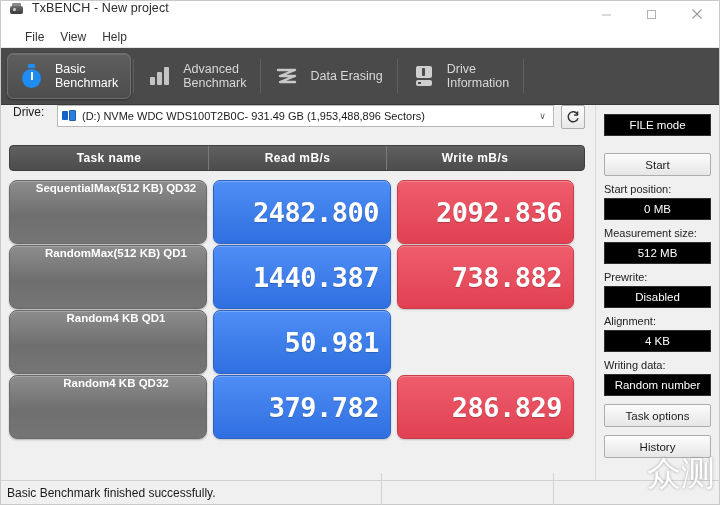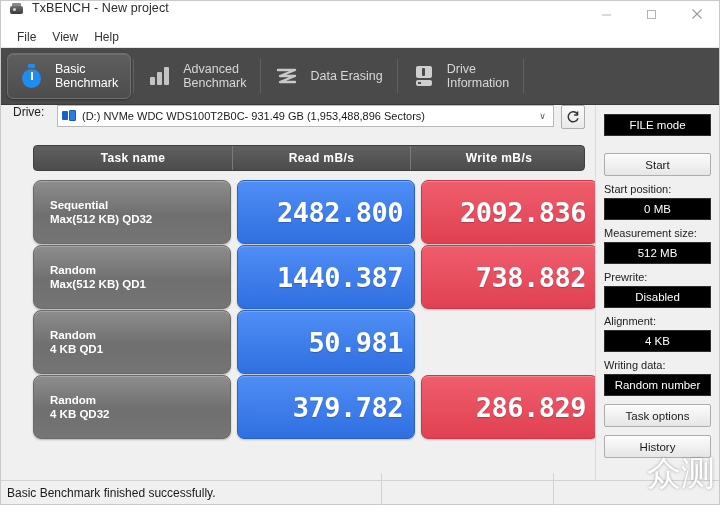--- a/index.html
+++ b/index.html
@@ -50,21 +50,21 @@
     display: flex; align-items: center; justify-content: center;
     color: #9a9a9a;
   }
   .winbtn svg { display:block; }
 
   
   .menubar {
     height: 21px; flex: 0 0 21px;
     background: #ffffff;
     display: flex; align-items: center;
-    padding-left: 8px;
+    padding-left: 16px;
     border-bottom: 1px solid #e6e6e6;
   }
   .menuitem {
     font-size: 12px; color: #333; padding: 2px 8px;
   }
 
   
   .tabstrip {
     height: 57px; flex: 0 0 57px;
     background: #4a4a4a;
@@ -168,21 +168,21 @@
   }
   .refresh-btn {
     width: 24px; height: 24px; margin-left: 7px;
     background: linear-gradient(#fbfbfb,#e9e9e9);
     border: 1px solid #adadad; border-radius: 2px;
     display: flex; align-items: center; justify-content: center;
   }
 
   
   .results {
-    flex: 1 1 auto; padding: 0 10px 0 32px; min-height: 0;
+    flex: 1 1 auto; padding: 0 10px 0 8px; min-height: 0;
   }
   .res-head {
     height: 26px; display: flex;
     background: linear-gradient(#606060,#4c4c4c);
     border: 1px solid #3f3f3f; border-radius: 4px;
     color: #ffffff; overflow: hidden;
   }
   .res-head .cell {
     display: flex; align-items: center; justify-content: center;
     font-size: 12px; font-weight: bold; letter-spacing: .4px;
@@ -191,21 +191,21 @@
   .c-task  { flex: 0 0 198px; }
   .c-read  { flex: 0 0 178px; }
   .c-write { flex: 0 0 177px; }
 
   .res-row { display: flex; margin-top: 9px; height: 56px; }
   .task-cell {
     flex: 0 0 198px; height: 64px;
     background: linear-gradient(#8d8d8d,#6f6f6f 55%,#757575);
     border: 1px solid #6a6a6a; border-radius: 8px;
     box-shadow: 0 1px 2px rgba(0,0,0,.25), inset 0 1px 0 rgba(255,255,255,.22);
-    display: flex; flex-direction: column; justify-content: center;
+    display: flex; flex-direction: row; justify-content: center;
     padding-left: 16px; color: #ffffff;
   }
   .task-l1 { font-size: 11.5px; font-weight: bold; line-height: 14px; }
   .task-l2 { font-size: 11.5px; font-weight: bold; line-height: 14px; }
 
   .val-cell {
     height: 64px; border-radius: 7px;
     display: flex; align-items: center; justify-content: flex-end;
     padding-right: 11px;
     font-family: "DejaVu Sans Mono", monospace;

